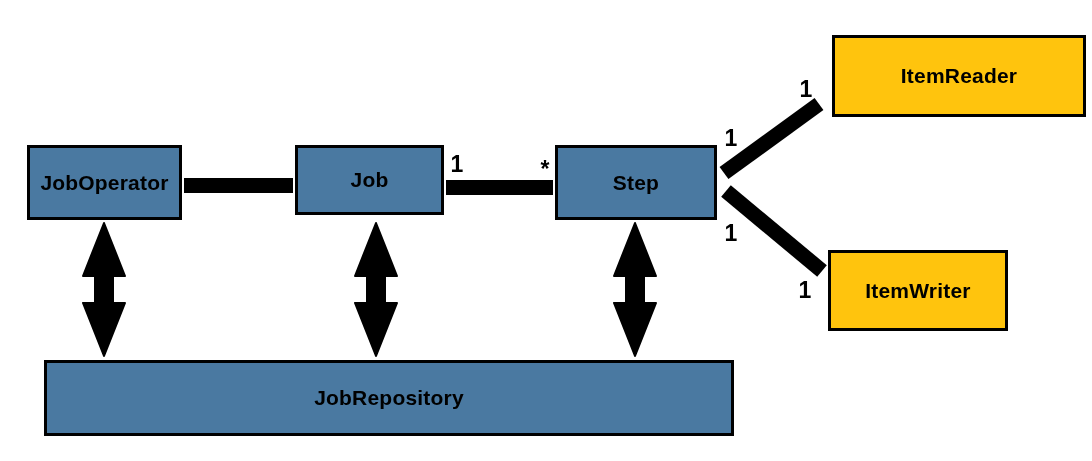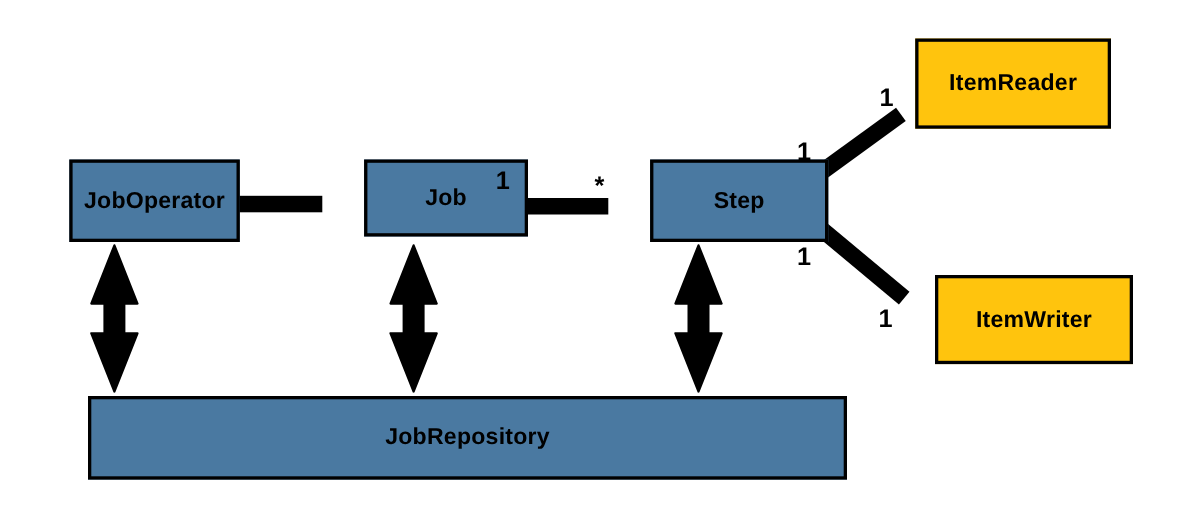--- a/index.html
+++ b/index.html
@@ -30,29 +30,29 @@
     position: absolute;
     border: 3px solid var(--line-color);
     display: flex;
     align-items: center;
     justify-content: center;
     font-weight: bold;
     font-size: 21px;
     color: #000;
     letter-spacing: 0.2px;
   }
-  .node.entity { background: var(--entity-fill); margin-left: 36px; }
+  .node.entity { background: var(--entity-fill); }
   .node.io     { background: var(--io-fill); }
 
   #node-joboperator   { left: 27px;  top: 145px; width: 155px; height: 75px; }
   #node-job           { left: 295px; top: 145px; width: 149px; height: 70px; }
   #node-step          { left: 555px; top: 145px; width: 162px; height: 75px; }
   #node-jobrepository { left: 44px;  top: 360px; width: 690px; height: 76px; }
-  #node-itemreader    { left: 832px; top: 35px;  width: 178px; height: 82px; }
-  #node-itemwriter    { left: 828px; top: 250px; width: 180px; height: 81px; margin-left: 22px; }
+  #node-itemreader    { left: 832px; top: 35px;  width: 254px; height: 82px; }
+  #node-itemwriter    { left: 828px; top: 250px; width: 180px; height: 81px; }
 
   .mult {
     position: absolute;
     transform: translate(-50%, -50%);
     font-weight: bold;
     font-size: 23px;
     color: #000;
     line-height: 1;
     white-space: nowrap;
   }

